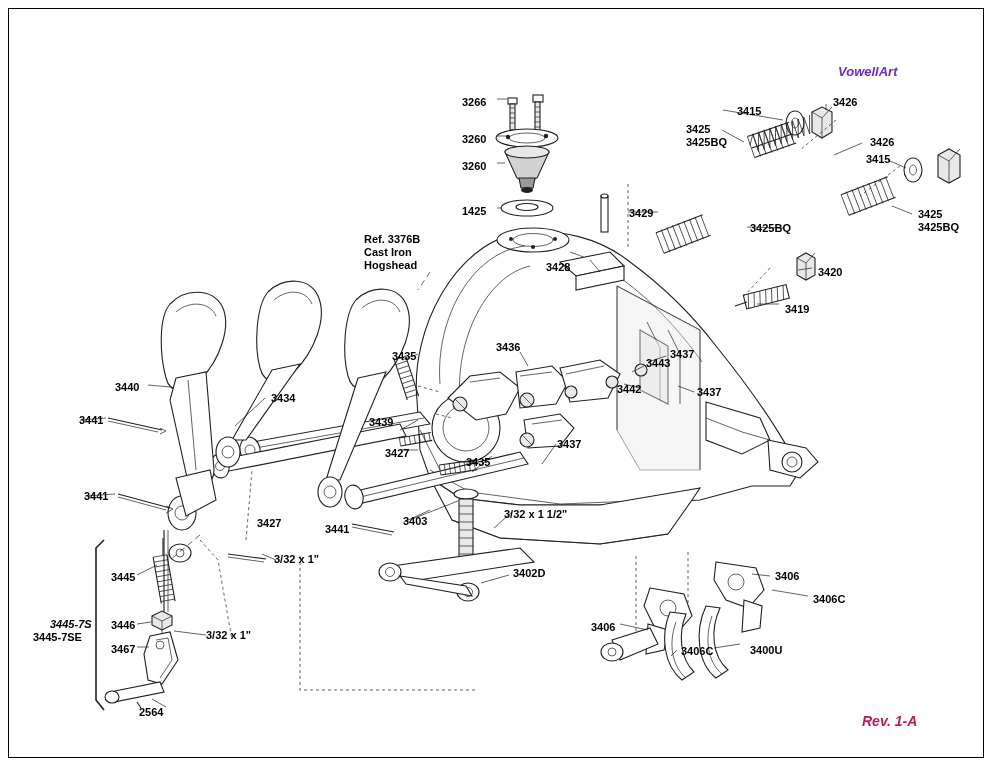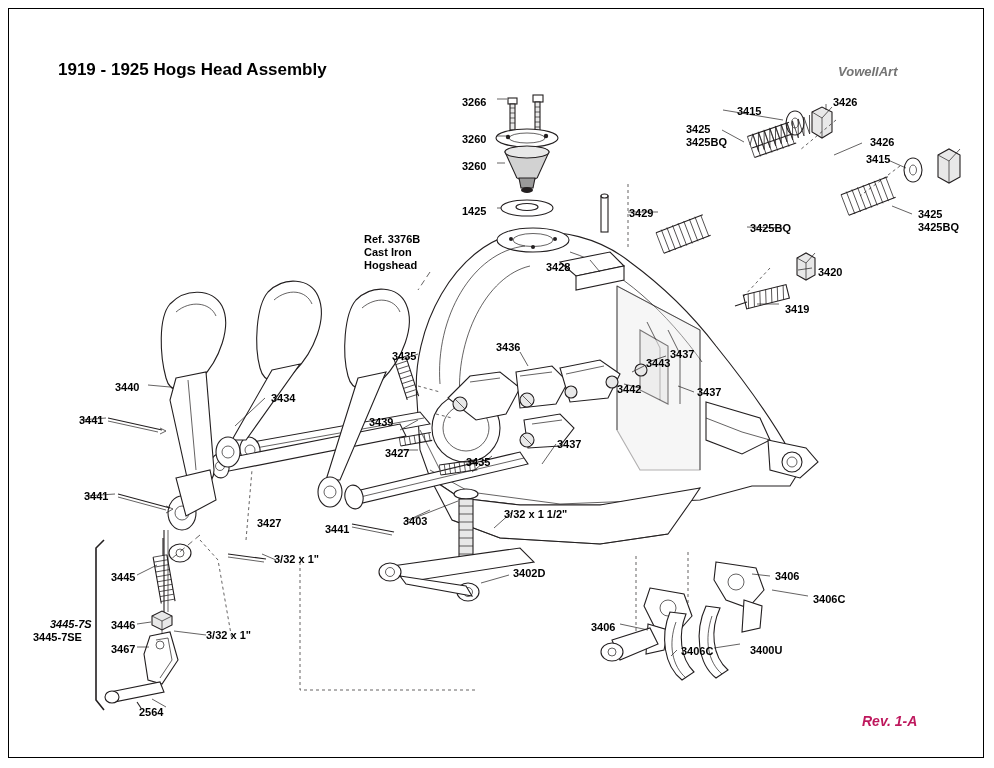--- a/index.html
+++ b/index.html
@@ -53,21 +53,21 @@
     font-family: "Liberation Sans", sans-serif;
     white-space: pre;
   }
   #credit {
     position: absolute;
     left: 838px;
     top: 64px;
     font-size: 13px;
     font-weight: bold;
     font-style: italic;
-    color: #737373;
+    color: #6d28d9;
     font-family: "Liberation Sans", sans-serif;
     white-space: pre;
   }
   #rev {
     position: absolute;
     left: 862px;
     top: 713px;
     font-size: 14px;
     font-weight: bold;
     font-style: italic;
@@ -389,21 +389,20 @@
       <path class="dashf" d="M836,120 L800,150"></path>
       <path class="dashf" d="M900,166 L860,196"></path>
       <path class="dashf" d="M770,268 L744,296"></path>
       <path class="dashf" d="M200,540 L218,560 L232,640"></path>
       <path class="dashf" d="M246,540 L252,470"></path>
       <path class="dashf" d="M418,386 L440,392"></path>
       <path class="dashf" d="M436,414 L452,418"></path>
     </g>
   </svg>
 
-  <div id="title">1919 - 1925 Hogs Head Assembly</div>
   <div id="credit">VowellArt</div>
   <div id="rev">Rev. 1-A</div>
 
   <div class="lbl" style="left:462px; top:96px;">3266</div>
   <div class="lbl" style="left:462px; top:133px;">3260</div>
   <div class="lbl" style="left:462px; top:160px;">3260</div>
   <div class="lbl" style="left:462px; top:205px;">1425</div>
   <div class="lbl" style="left:737px; top:105px;">3415</div>
   <div class="lbl" style="left:833px; top:96px;">3426</div>
   <div class="lbl" style="left:686px; top:123px;">3425</div>

